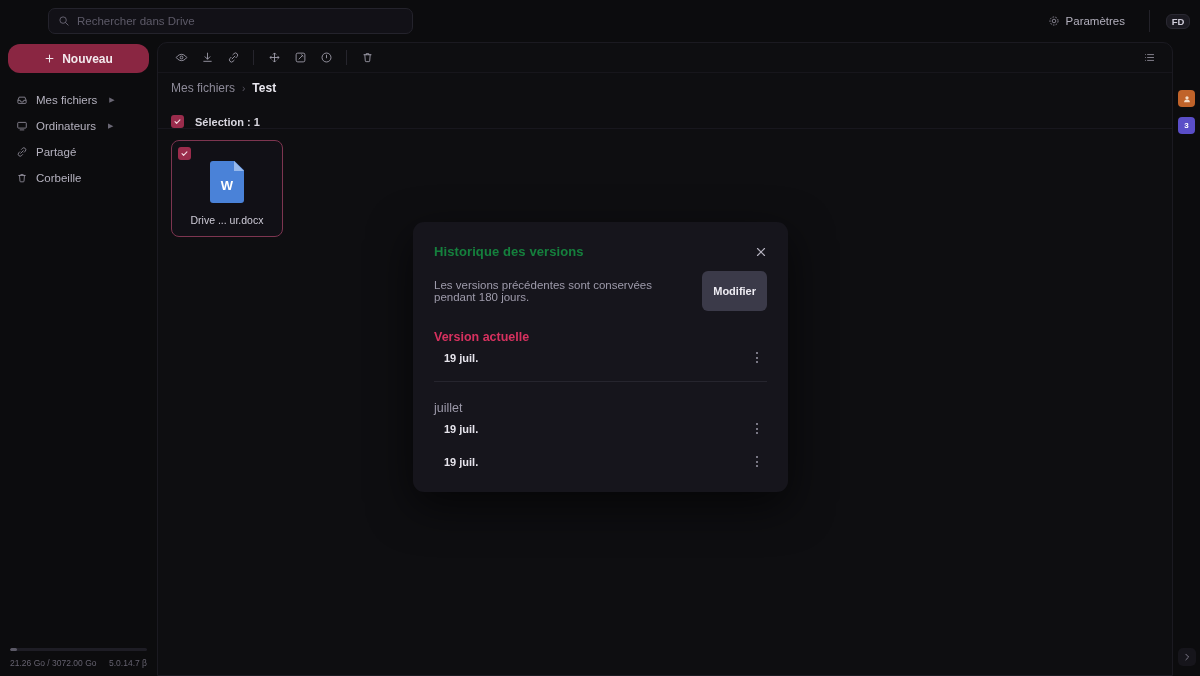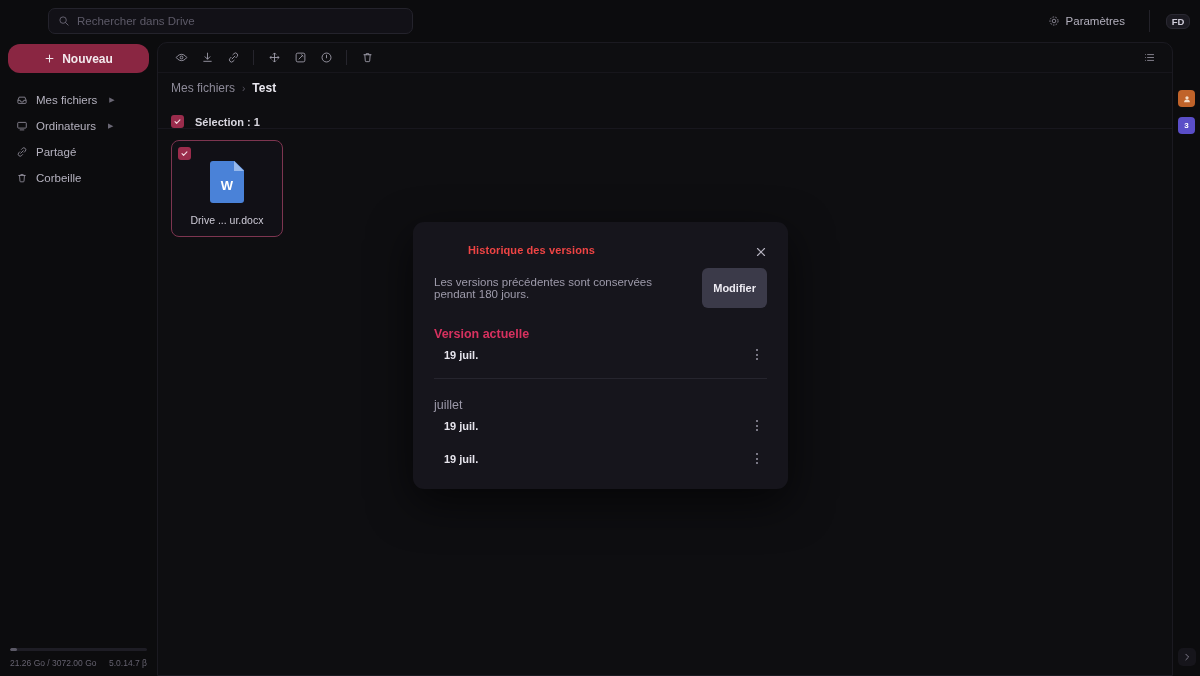--- a/index.html
+++ b/index.html
@@ -110,21 +110,21 @@
     margin-top: auto; margin-bottom: 10px; width: 18px; height: 18px; border-radius: 5px;
     background: #16151b; display: flex; align-items: center; justify-content: center; cursor: pointer;
   }
 
   
   .modal {
     position: absolute; left: 413px; top: 222px; width: 375px;
     background: #16151c; border-radius: 11px; padding: 22px 21px 17px 21px;
     box-shadow: 0 14px 44px rgba(0,0,0,.62);
   }
-  .modal-title { font-size: 11px; font-weight: 700; color: #ef4444; letter-spacing: .1px; margin-left: 34px; }
+  .modal-title { font-size: 13px; font-weight: 700; color: #15803d; letter-spacing: .1px; }
   .modal-close { position: absolute; right: 19px; top: 22px; width: 16px; height: 16px; cursor: pointer; display: flex; align-items: center; justify-content: center; }
   .modal-sub-row { margin-top: 12px; display: flex; align-items: center; justify-content: space-between; gap: 16px; }
   .modal-sub { font-size: 11.5px; color: #9e9bab; }
   .btn-modify {
     background: #3b3a49; color: #eeecf3; font-size: 11px; font-weight: 700;
     border: none; border-radius: 6px; padding: 14px 11px; cursor: pointer;
     font-family: "Liberation Sans", sans-serif;
   }
   .sec-title { margin-top: 19px; font-size: 12.5px; font-weight: 700; color: #d7315f; }
   .sec-title.muted { color: #9c99a9; font-weight: 400; }

